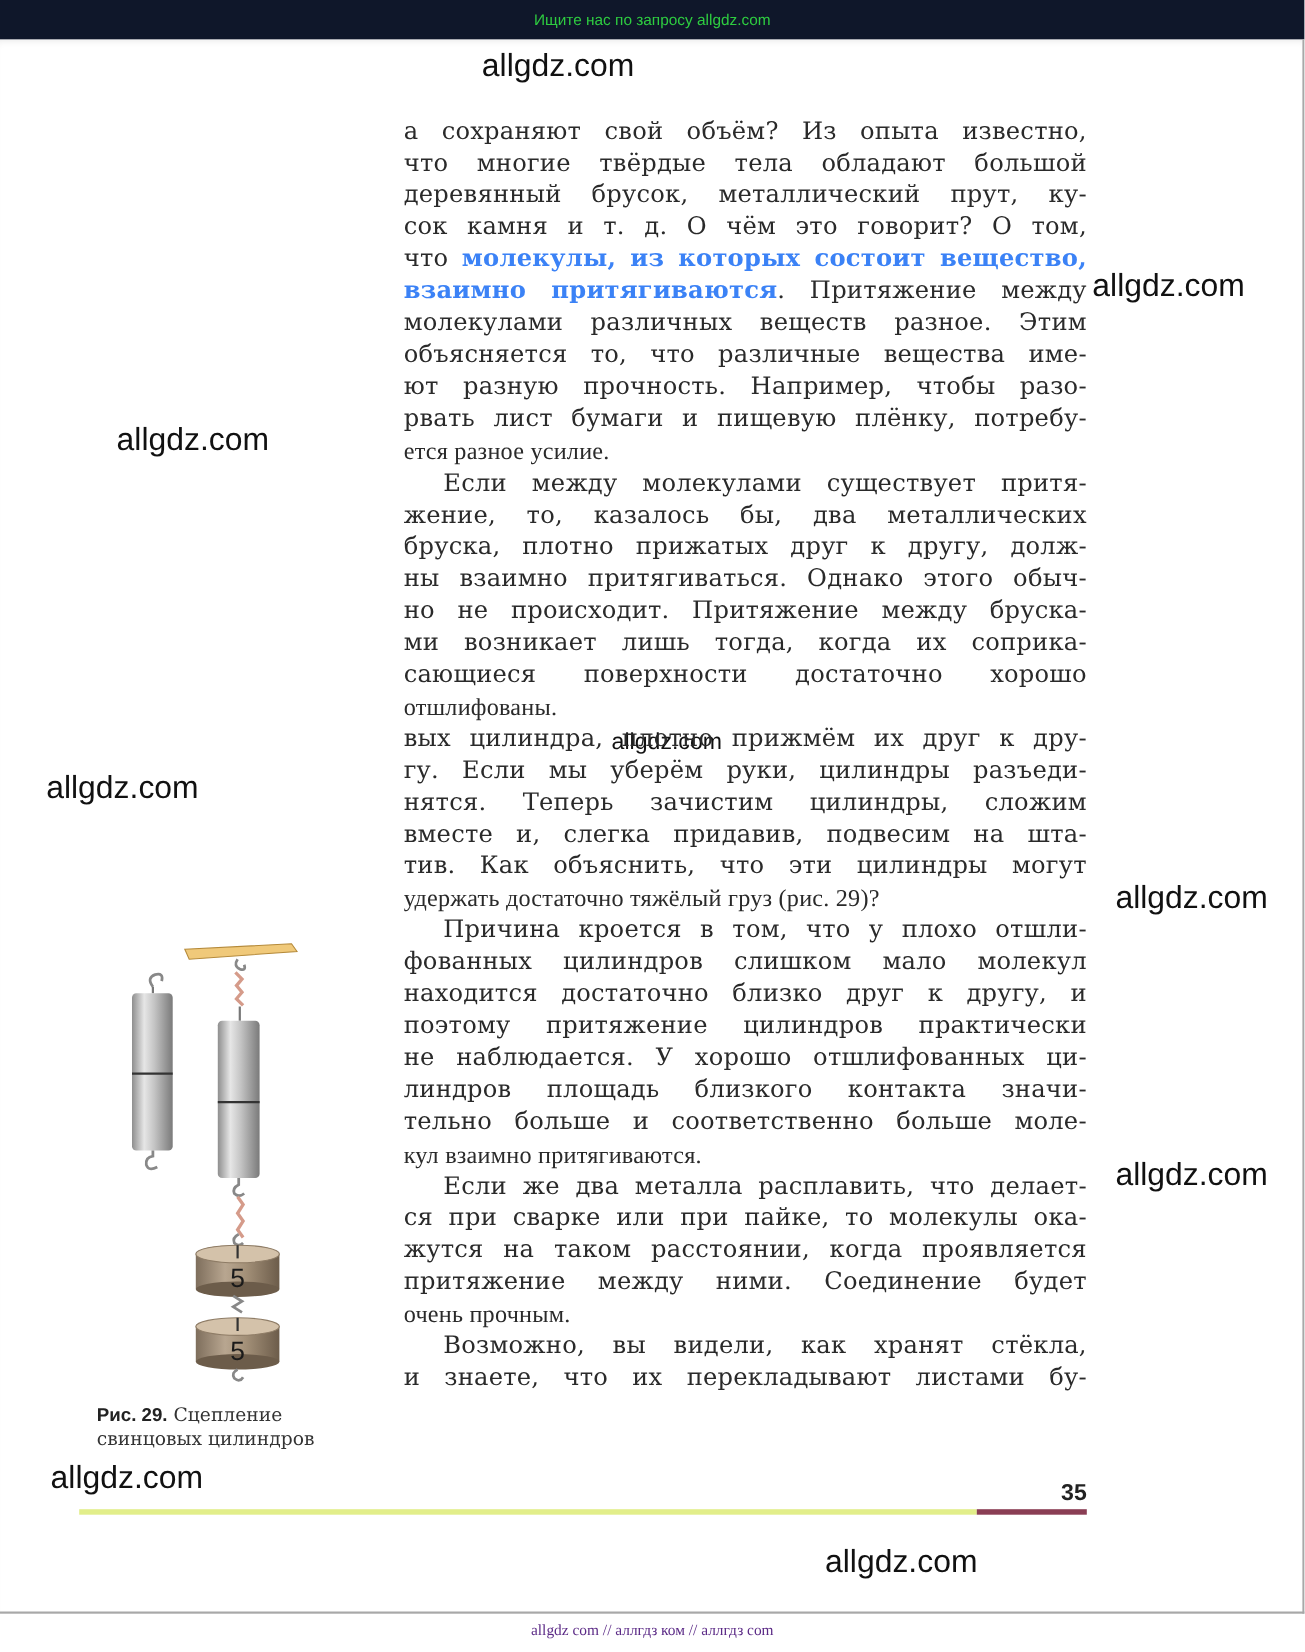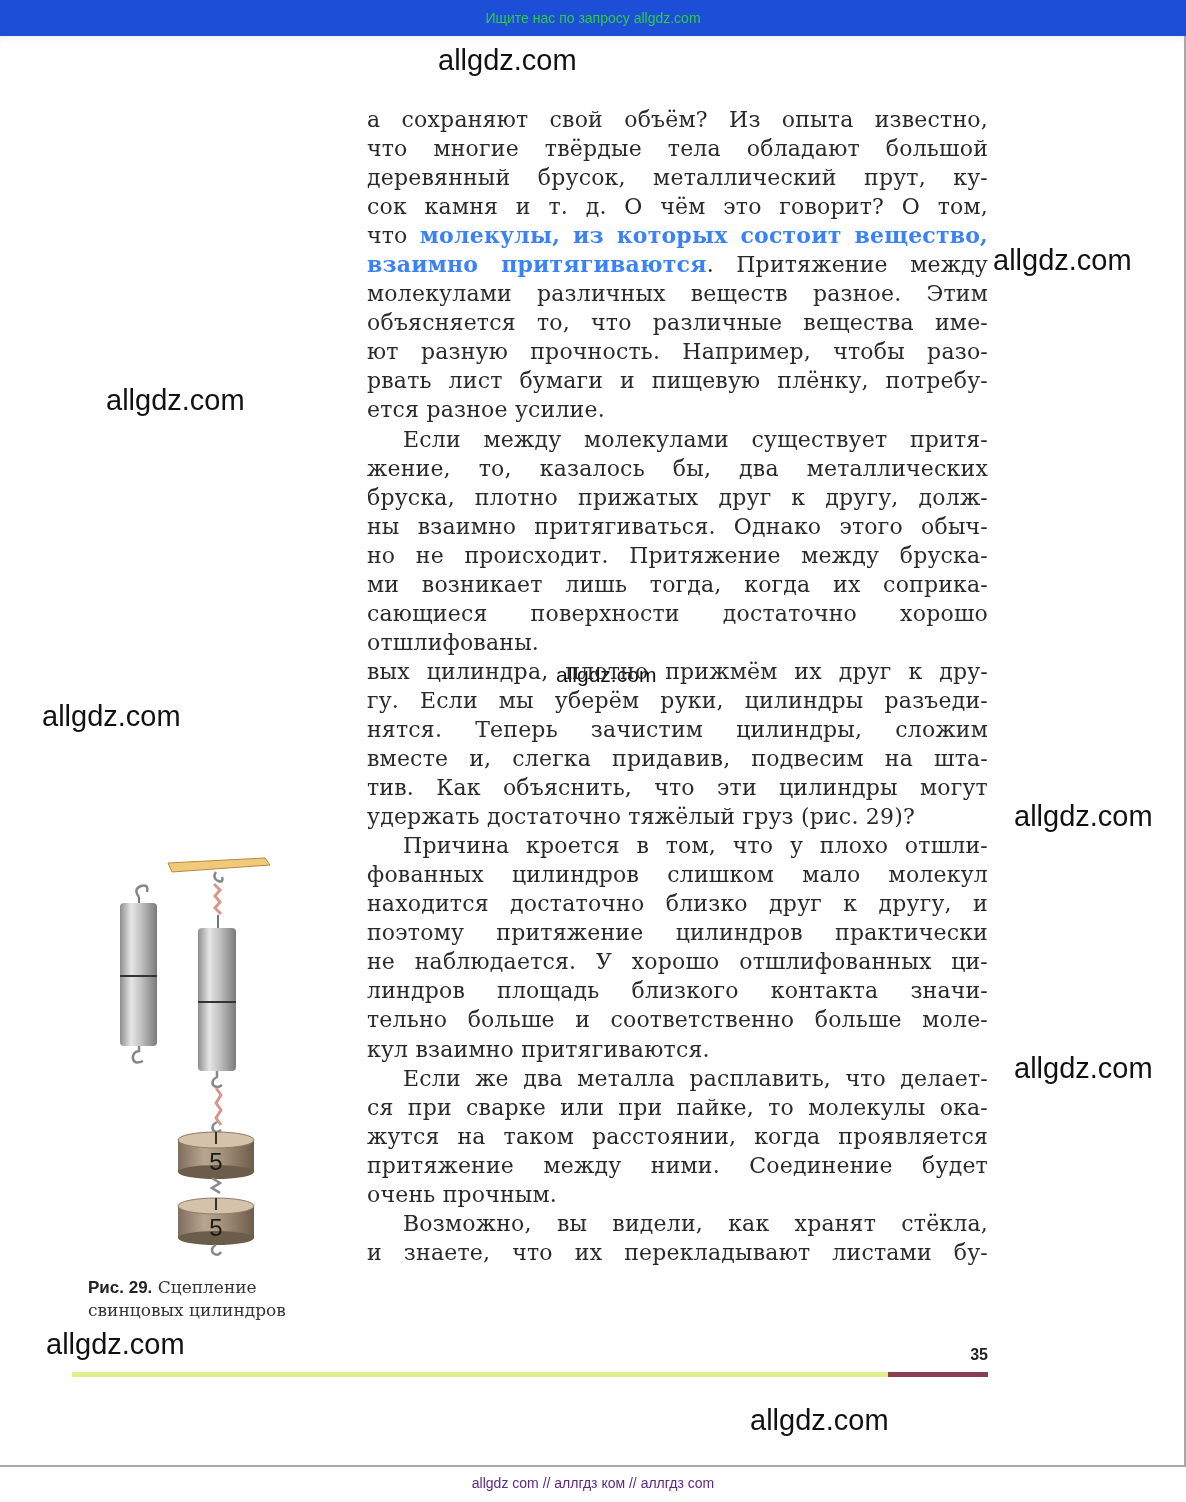--- a/index.html
+++ b/index.html
@@ -2,70 +2,70 @@
 <html><head>
   <meta charset="utf-8">
   <style>
     html, body { margin: 0; padding: 0; background: #ffffff; }
     body { width: 1186px; height: 1502px; position: relative; overflow: hidden; font-family: "DejaVu Serif", serif; }
 
     .top-banner {
       position: absolute; left: 0; top: 0; width: 1186px; height: 36px;
       display: flex; align-items: center; justify-content: center;
       font-family: "Liberation Sans", sans-serif; font-size: 14px; color: #2ecc40;
-      background: #1d4ed8;
+      background: #0f172a;
     }
     .page-frame {
       position: absolute; left: 0; top: 36px; width: 1184px; height: 1429px;
       background: #ffffff;
       border-right: 2px solid #a8a8a8;
       border-bottom: 2px solid #a8a8a8;
       box-shadow: inset 0 6px 8px -6px rgba(0,0,0,0.12);
     }
     .bottom-banner {
       position: absolute; left: 0; top: 1468px; width: 1186px; height: 30px;
       display: flex; align-items: center; justify-content: center;
-      font-family: Liberation Sans, sans-serif; font-size: 14px; color: #5b2a86;
+      font-family: Liberation Serif, serif; font-size: 14px; color: #5b2a86;
     }
 
     .watermark {
       position: absolute; font-family: "Liberation Sans", sans-serif;
       font-size: 29px; color: #111; white-space: nowrap; line-height: 1;
     }
     .watermark.small { font-size: 21px; }
 
     .body-text {
       position: absolute; left: 343px; top: 105px; width: 645px;
       font-family: "DejaVu Serif", serif; font-size: 22px; line-height: 29.05px;
       color: #2a2a2a; letter-spacing: 0.2px;
     }
     .line {
       display: block; white-space: nowrap; text-align: justify; text-align-last: justify;
       height: 29.05px; overflow: hidden; margin-left: 24px;
     }
-    .line.last { text-align-last: left; }
+    .line.last { text-align-last: left; font-family: Liberation Serif, serif; }
     .line.indent { padding-left: 36px; }
     .bold { font-weight: bold; color: #3b82f6; }
 
     .figure { position: absolute; left: 100px; top: 850px; width: 200px; height: 410px; }
     .caption {
       position: absolute; left: 88px; top: 1276px; width: 260px;
       font-size: 17px; line-height: 22px; color: #333; font-family: "DejaVu Serif", serif;
     }
     .caption .cap-label { font-family: "Liberation Sans", sans-serif; font-weight: bold; color: #222; }
 
     .footer-rule-green {
       position: absolute; left: 72px; top: 1372px; width: 816px; height: 5px; background: #e2ee8a;
     }
     .footer-rule-red {
       position: absolute; left: 888px; top: 1372px; width: 100px; height: 5px; background: #8a3e54;
     }
     .page-number {
       position: absolute; left: 940px; top: 1346px; width: 48px; text-align: right;
-      font-family: "Liberation Sans", sans-serif; font-weight: bold; font-size: 16px; color: #222;
+      font-family: "Liberation Sans", sans-serif; font-weight: bold; font-size: 21px; color: #222;
     }
   </style>
 </head>
 <body>
 
 <div class="top-banner">Ищите нас по запросу allgdz.com</div>
 
 <div class="page-frame"></div>
 
 <div id="watermarks">

